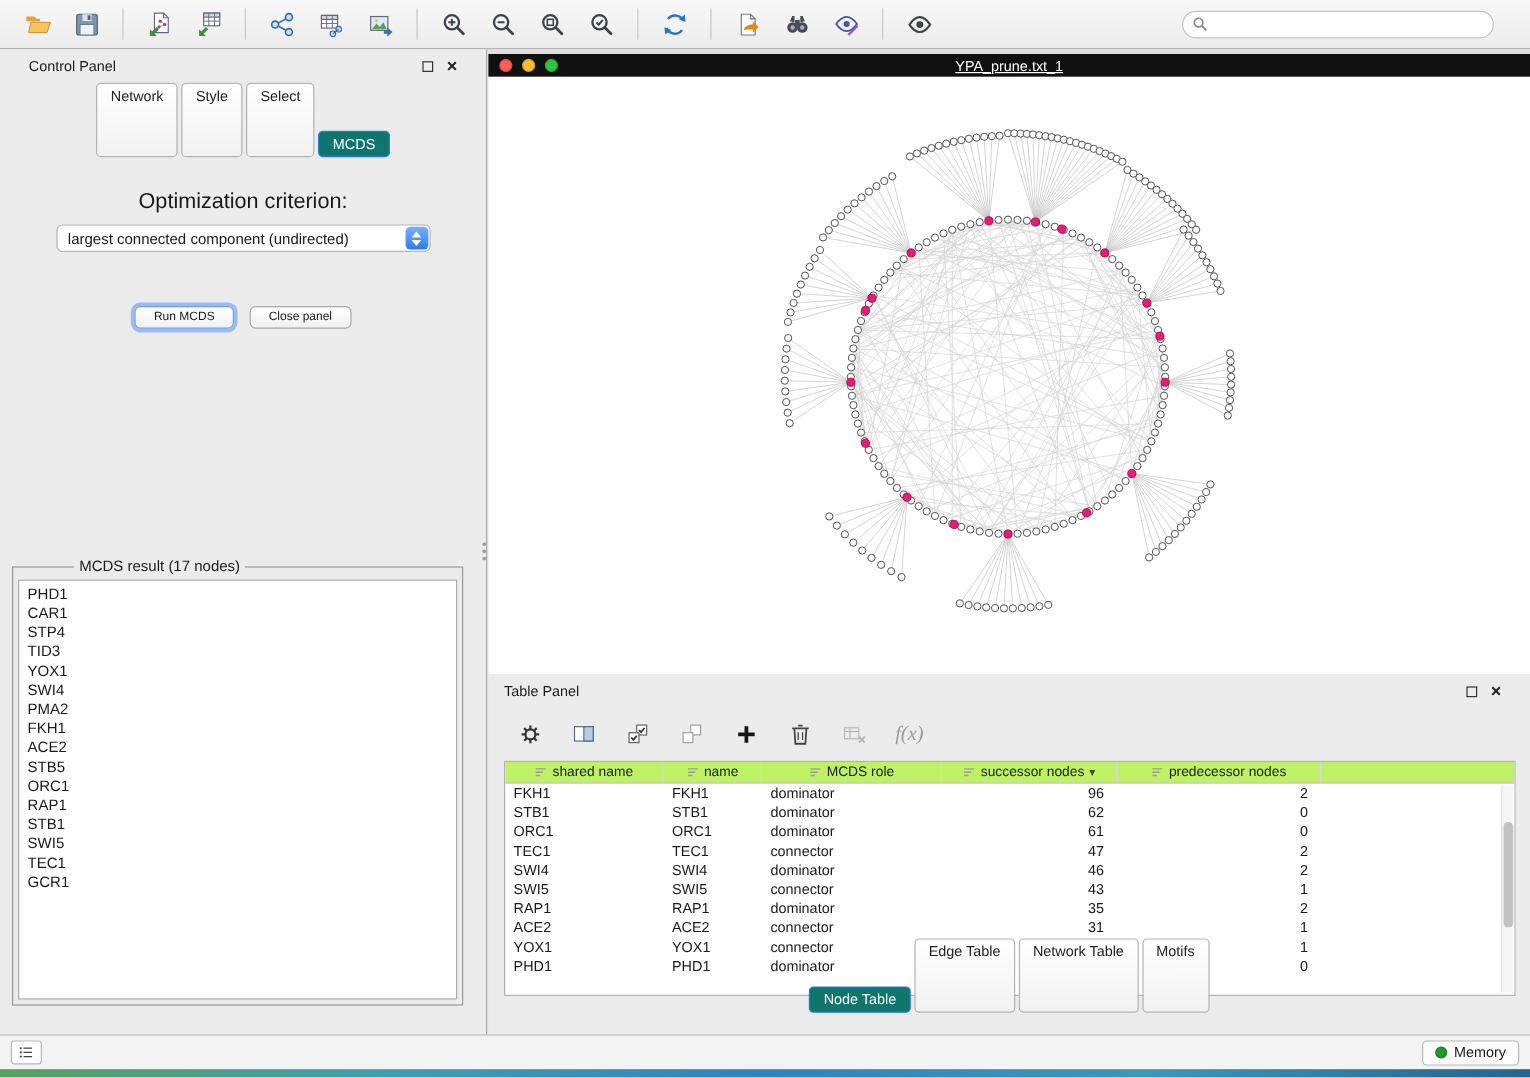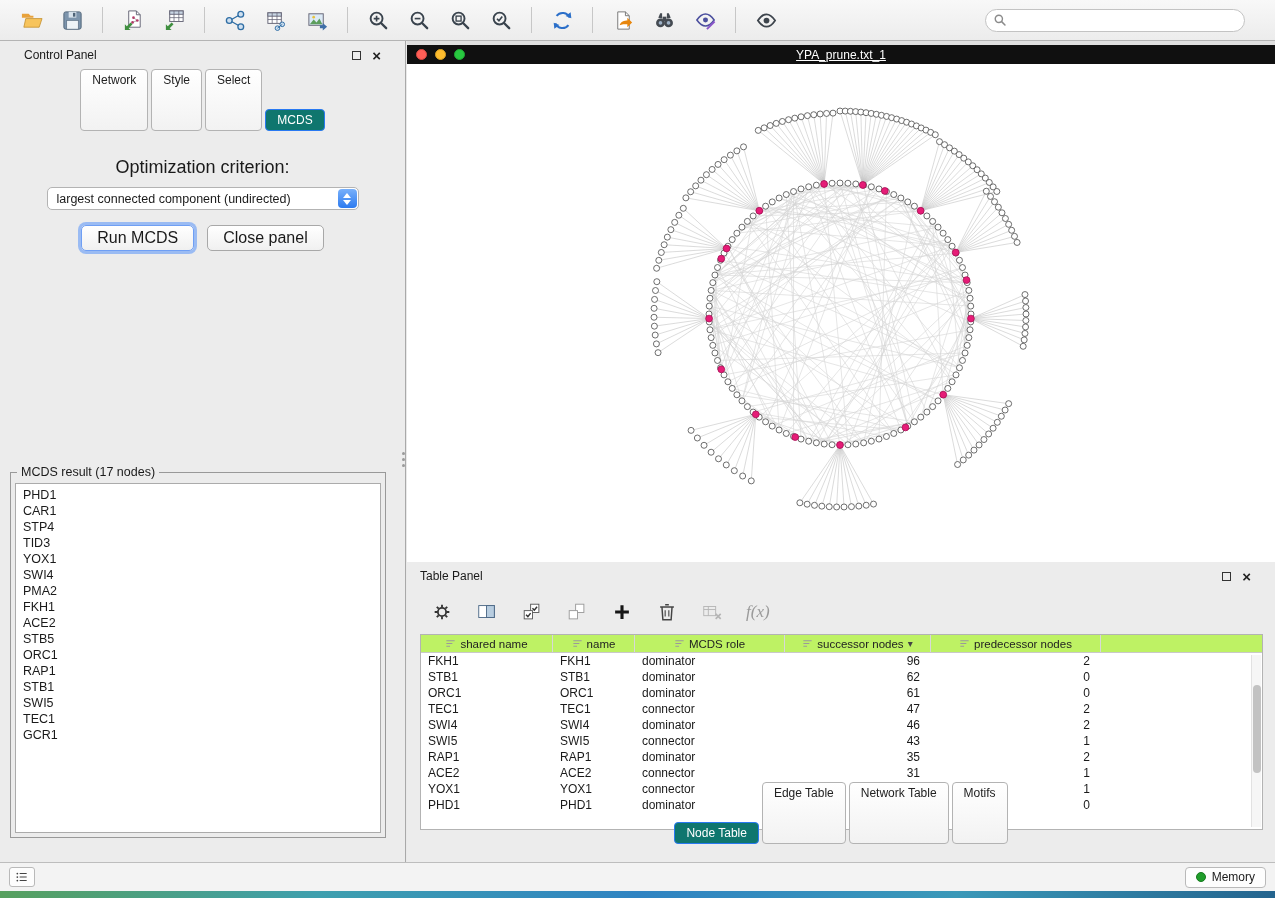--- a/index.html
+++ b/index.html
@@ -33,25 +33,25 @@
   .opt-label { text-align:center; margin-top:26px; font-size:18px; }
   .dropdown { width:312px; margin:9px auto 0; height:23px; background:#fff;
     border:1px solid #b3b3b3; border-radius:5px; display:flex; align-items:center;
     font-size:12.5px; padding-left:9px; position:relative; }
   .dd-stepper { position:absolute; right:1px; top:1px; bottom:1px; width:19px;
     background:linear-gradient(#78b0fa,#2d7bf0); border-radius:4px;
     display:flex; flex-direction:column; align-items:center; justify-content:center; gap:2px; }
   .tri-up { width:0; height:0; border-left:4px solid transparent; border-right:4px solid transparent; border-bottom:5px solid #fff; }
   .tri-dn { width:0; height:0; border-left:4px solid transparent; border-right:4px solid transparent; border-top:5px solid #fff; }
   .btn-row { display:flex; justify-content:center; gap:13px; margin-top:15px; }
-  .btn { font-size:16px; padding:3px 15px; background:linear-gradient(#ffffff,#f0f0f0);
-    border:1px solid #a8a8a8; border-radius:5px; }
+  .btn { font-size:10px; padding:3px 15px; background:linear-gradient(#ffffff,#f0f0f0);
+    border:1px solid #a8a8a8; border-radius:5px;margin-top:30px; }
   .btn.focus-ring { box-shadow:0 0 0 3px rgba(87,148,250,.55); border-color:#6f9ff4; }
   .mcds-fieldset { position:absolute; left:10px; right:19px; top:424px; bottom:24px;
-    border:1px solid #999; }
+    border:1px solid #999;padding-left:45px; }
   .mcds-fieldset legend { font-size:12.5px; margin-left:6px; padding:0 4px; }
   .mcds-list { position:absolute; left:4px; right:4px; top:4px; bottom:4px;
     background:#fff; border:1px solid #ababab; padding:3px 0 0 7px;
     font-size:12.5px; line-height:16px; overflow:hidden; }
   .splitter-handle { position:absolute; left:401px; top:452px; width:4px; height:22px;
     display:flex; flex-direction:column; gap:3px; align-items:center; }
   .splitter-handle i { width:3px; height:3px; border-radius:50%; background:#9a9a9a; }
   
   .network-window { position:absolute; left:407px; top:41px; right:0; height:521px; background:#e0e0e0; }
   .net-titlebar { margin-top:4px; height:19px; background:#101010; color:#fff; font-size:12px;

